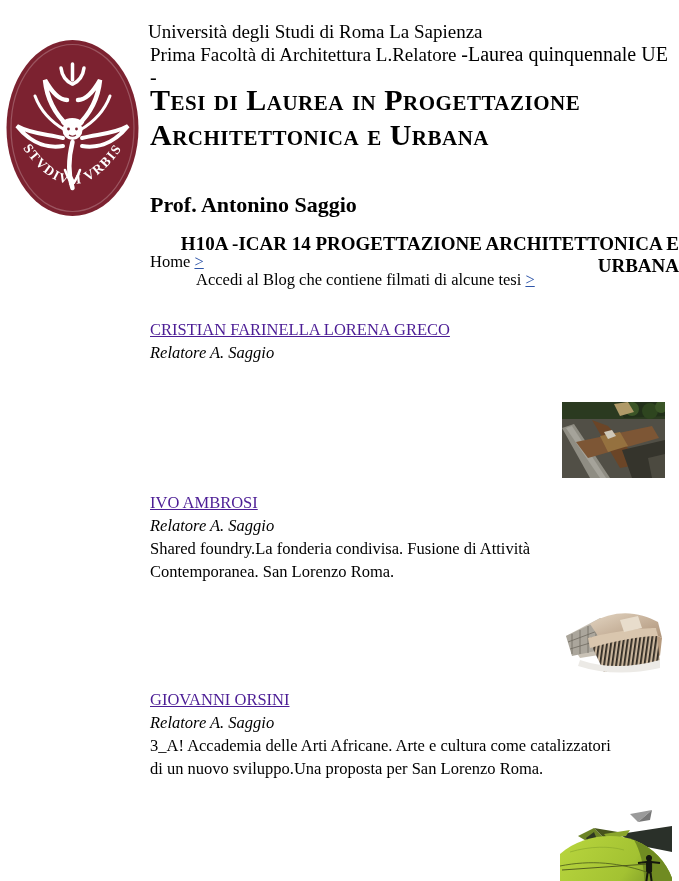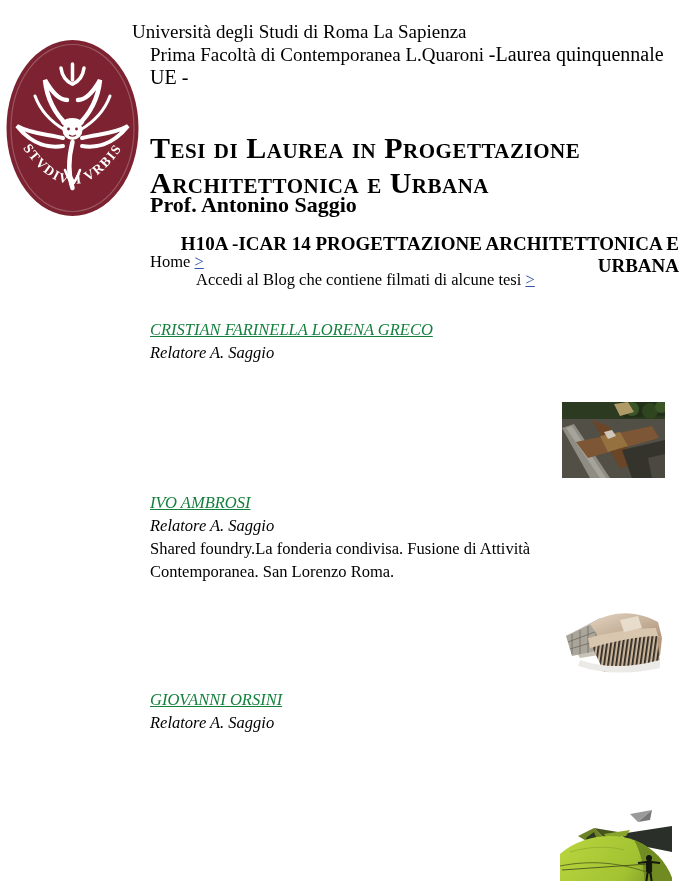--- a/index.html
+++ b/index.html
@@ -6,44 +6,44 @@
   html, body { width: 679px; height: 881px; overflow: hidden; }
   body {
     position: relative;
     background: #ffffff;
     font-family: "Liberation Serif", "DejaVu Serif", serif;
     color: #000000;
   }
   .abs { position: absolute; }
 
   
-  .hdr-line1 { left: 132px; top: 20px; font-size: 19px; line-height: 23px; }
+  .hdr-line1 { left: 148px; top: 20px; font-size: 19px; line-height: 23px; }
   .hdr-line2 { left: 150px; top: 43px; font-size: 19px; line-height: 23px; }
   .hdr-line2 .suffix { font-size: 20px; margin-top: 22px; }
   .page-title {
     left: 150px; top: 82px; width: 525px;
     font-size: 30px; font-weight: bold; font-variant: small-caps;
-    line-height: 35px; letter-spacing: 0.5px; margin-top: 48px;
+    line-height: 35px; letter-spacing: 0.5px;
   }
   .professor { left: 150px; top: 192px; font-size: 22px; font-weight: bold; }
   .course    { left: 150px; top: 233px; font-size: 19px; font-weight: bold; text-align: right; }
   .nav-line  { font-size: 16.5px; line-height: 18px; }
   .nav-home  { left: 150px; top: 253px; text-align: right; }
   .nav-blog  { left: 150px; top: 271px; margin-left: 46px; }
   a.arrow-link {
     color: #2e55a8; text-decoration: underline; cursor: pointer;
   }
 
   
   .entry { left: 150px; width: 480px; font-size: 16.5px; line-height: 23px; }
   .entry-1 { top: 318px; }
   .entry-2 { top: 491px; }
   .entry-3 { top: 688px; }
   a.authors-link {
-    font-style: italic; color: #15803d;
+    color: #4c1d95;
     text-decoration: underline; cursor: pointer;
   }
   .advisor { font-style: italic; }
   .desc { max-width: 470px; }
 
   
   .thumb { display: block; }
   .thumb-1 { left: 562px; top: 402px; }
   .thumb-2 { left: 560px; top: 598px; }
   .thumb-3 { left: 560px; top: 808px; }
@@ -86,21 +86,21 @@
     <path id="mottoArc" d="M 15 106 Q 67.5 186 120 106"></path>
   </defs>
   <text font-size="13.5" fill="#ffffff" font-family="Liberation Serif, serif" font-weight="bold" letter-spacing="1.5">
     <textPath href="#mottoArc" startOffset="50%" text-anchor="middle">STVDIVM VRBIS</textPath>
   </text>
 </svg>
 
 <div class="abs hdr-line1">Università degli Studi di Roma La Sapienza</div>
 
 <div class="abs hdr-line2">
-  <span>Prima Facoltà di Contemporanea L.Quaroni</span>
+  <span>Prima Facoltà di Architettura L.Relatore</span>
   <span class="suffix">-Laurea quinquennale UE -</span>
 </div>
 
 <h1 class="abs page-title">Tesi di Laurea in Progettazione Architettonica e Urbana</h1>
 
 <div class="abs professor">Prof. Antonino Saggio</div>
 
 <div class="abs course">H10A -ICAR 14 PROGETTAZIONE ARCHITETTONICA E URBANA</div>
 
 <div class="abs nav-line nav-home">
@@ -168,20 +168,21 @@
   <path d="M42 44 C 60 32, 84 30, 102 40 L100 58 C 84 46, 64 50, 52 62 Z" fill="#b69a7e"></path>
   <polygon points="28,40 96,30 100,64 44,74" fill="url(#ribs)"></polygon>
   <path d="M28 40 C 50 34, 80 30, 96 30 L 98 38 C 78 38, 52 44, 30 50 Z" fill="#d9c6ae"></path>
   <path d="M60 22 L78 18 L82 30 L64 34 Z" fill="#e8ddcc"></path>
   <path d="M20 62 Q 55 74 100 62 L 100 70 Q 55 80 18 68 Z" fill="#eceae6"></path>
 </svg>
 
 <div class="abs entry entry-3">
   <div><a class="authors-link">GIOVANNI ORSINI</a></div>
   <div class="advisor">Relatore A. Saggio</div>
+  <div class="desc">3_A! Accademia delle Arti Africane. Arte e cultura come catalizzatori di un nuovo sviluppo.Una proposta per San Lorenzo Roma.</div>
 </div>
 
 <svg class="abs thumb thumb-3" width="112" height="90" viewBox="0 0 112 90">
   <defs>
     <linearGradient id="lime" x1="0" y1="0" x2="1" y2="0.4">
       <stop offset="0" stop-color="#b9d63e"></stop>
       <stop offset="0.7" stop-color="#a3c232"></stop>
       <stop offset="1" stop-color="#7e9c27"></stop>
     </linearGradient>
   </defs>

